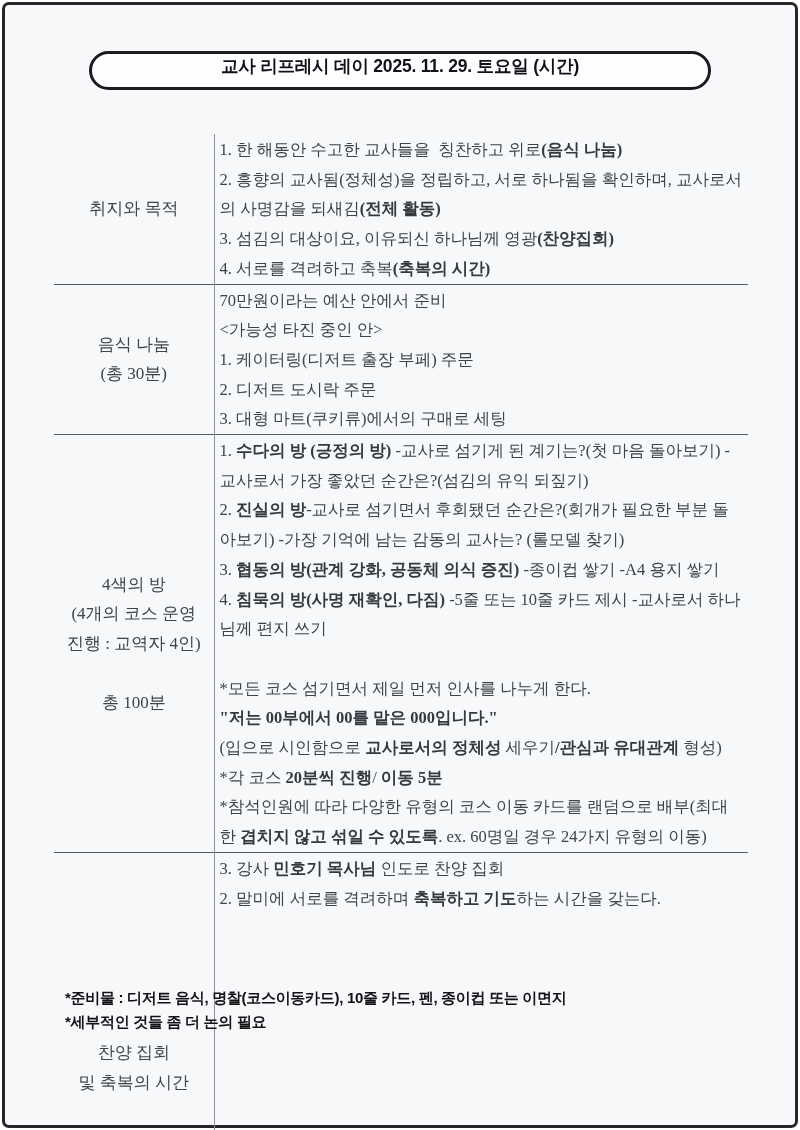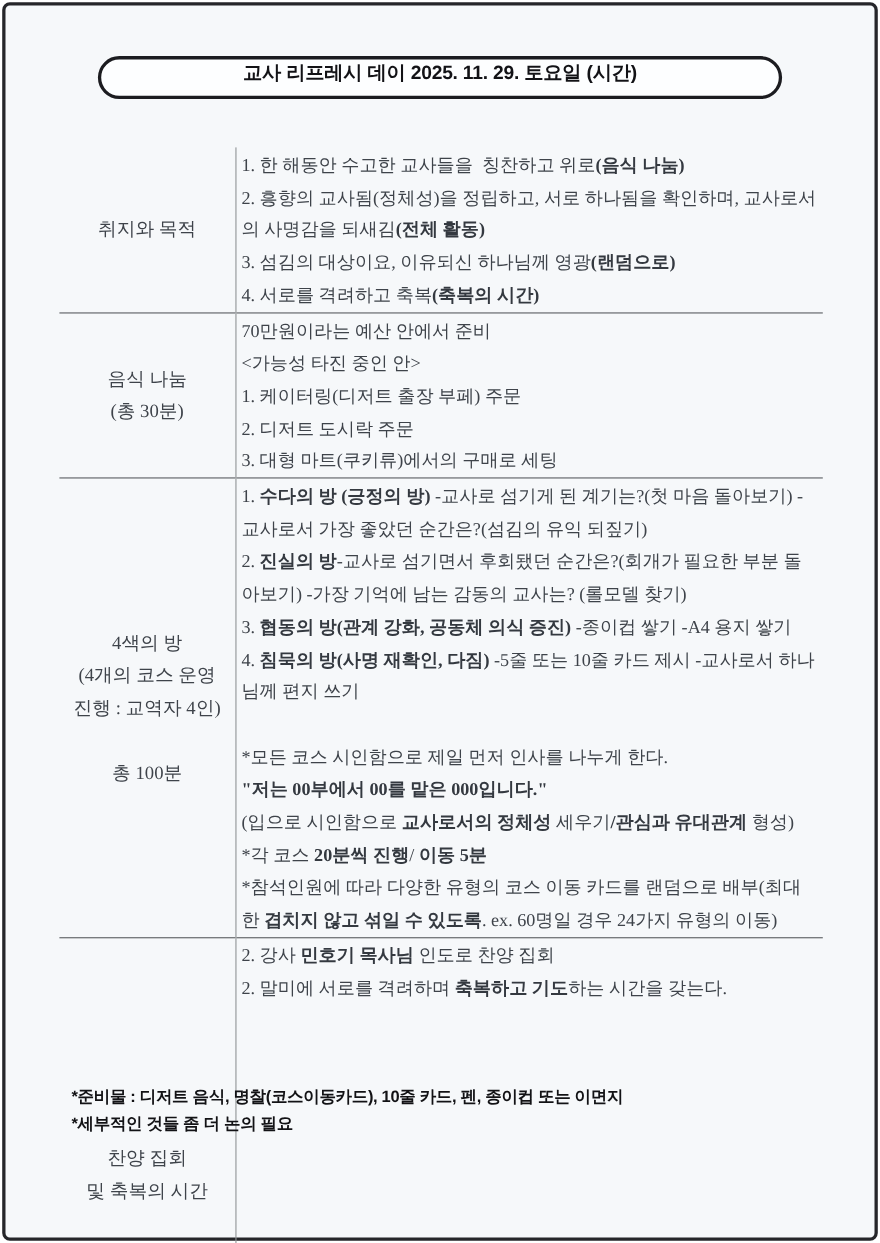--- a/index.html
+++ b/index.html
@@ -107,21 +107,21 @@
         <col class="c-content">
       </colgroup>
       <tbody>
       <tr class="trow">
             <td class="label-cell">
               <div>취지와 목적</div>
             </td>
             <td class="content-cell">
               <div class="content-line"><span>1. 한 해동안 수고한 교사들을  칭찬하고 위로</span><span class="bold">(음식 나눔)</span></div>
               <div class="content-line"><span>2. 흥향의 교사됨(정체성)을 정립하고, 서로 하나됨을 확인하며, 교사로서의 사명감을 되새김</span><span class="bold">(전체 활동)</span></div>
-              <div class="content-line"><span>3. 섬김의 대상이요, 이유되신 하나님께 영광</span><span class="bold">(랜덤으로)</span></div>
+              <div class="content-line"><span>3. 섬김의 대상이요, 이유되신 하나님께 영광</span><span class="bold">(찬양집회)</span></div>
               <div class="content-line"><span>4. 서로를 격려하고 축복</span><span class="bold">(축복의 시간)</span></div>
             </td>
           </tr>
           <tr class="trow">
             <td class="label-cell">
               <div>음식 나눔</div>
               <div>(총 30분)</div>
             </td>
             <td class="content-cell">
               <div class="content-line"><span>70만원이라는 예산 안에서 준비</span></div>
@@ -138,34 +138,34 @@
               <div>진행 : 교역자 4인)</div>
               <div>&nbsp;</div>
               <div>총 100분</div>
             </td>
             <td class="content-cell">
               <div class="content-line"><span>1. </span><span class="bold">수다의 방 (긍정의 방)</span><span> -교사로 섬기게 된 계기는?(첫 마음 돌아보기) -교사로서 가장 좋았던 순간은?(섬김의 유익 되짚기)</span></div>
               <div class="content-line"><span>2. </span><span class="bold">진실의 방</span><span>-교사로 섬기면서 후회됐던 순간은?(회개가 필요한 부분 돌아보기) -가장 기억에 남는 감동의 교사는? (롤모델 찾기)</span></div>
               <div class="content-line"><span>3. </span><span class="bold">협동의 방(관계 강화, 공동체 의식 증진)</span><span> -종이컵 쌓기 -A4 용지 쌓기</span></div>
               <div class="content-line"><span>4. </span><span class="bold">침묵의 방(사명 재확인, 다짐)</span><span> -5줄 또는 10줄 카드 제시 -교사로서 하나님께 편지 쓰기</span></div>
               <div class="content-line"><span>&nbsp;</span></div>
-              <div class="content-line"><span>*모든 코스 시인함으로 제일 먼저 인사를 나누게 한다.</span></div>
+              <div class="content-line"><span>*모든 코스 섬기면서 제일 먼저 인사를 나누게 한다.</span></div>
               <div class="content-line"><span class="bold">"저는 00부에서 00를 맡은 000입니다."</span></div>
               <div class="content-line"><span>(입으로 시인함으로 </span><span class="bold">교사로서의 정체성</span><span> 세우기</span><span class="bold">/관심과 유대관계</span><span> 형성)</span></div>
               <div class="content-line"><span>*각 코스 </span><span class="bold">20분씩 진행</span><span>/ </span><span class="bold">이동 5분</span></div>
               <div class="content-line"><span>*참석인원에 따라 다양한 유형의 코스 이동 카드를 랜덤으로 배부(최대한 </span><span class="bold">겹치지 않고 섞일 수 있도록</span><span>. ex. 60명일 경우 24가지 유형의 이동)</span></div>
             </td>
           </tr>
           <tr class="trow">
             <td class="label-cell">
               <div>찬양 집회</div>
               <div>및 축복의 시간</div>
             </td>
             <td class="content-cell">
-              <div class="content-line"><span>2. 강사 </span><span class="bold">민호기 목사님</span><span> 인도로 찬양 집회</span></div>
+              <div class="content-line"><span>3. 강사 </span><span class="bold">민호기 목사님</span><span> 인도로 찬양 집회</span></div>
               <div class="content-line"><span>2. 말미에 서로를 격려하며 </span><span class="bold">축복하고 기도</span><span>하는 시간을 갖는다.</span></div>
             </td>
           </tr>
         </tbody>
     </table>
   </div>
 
   <div class="footnotes">
       <div class="footnote-line">*준비물 : 디저트 음식, 명찰(코스이동카드), 10줄 카드, 펜, 종이컵 또는 이면지</div>
       <div class="footnote-line">*세부적인 것들 좀 더 논의 필요</div>

